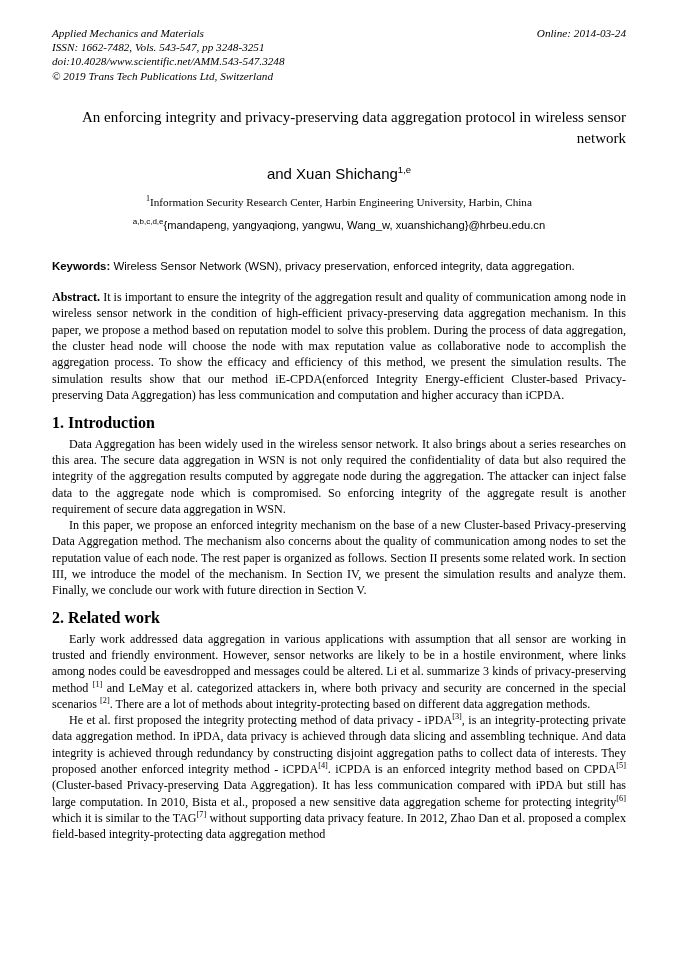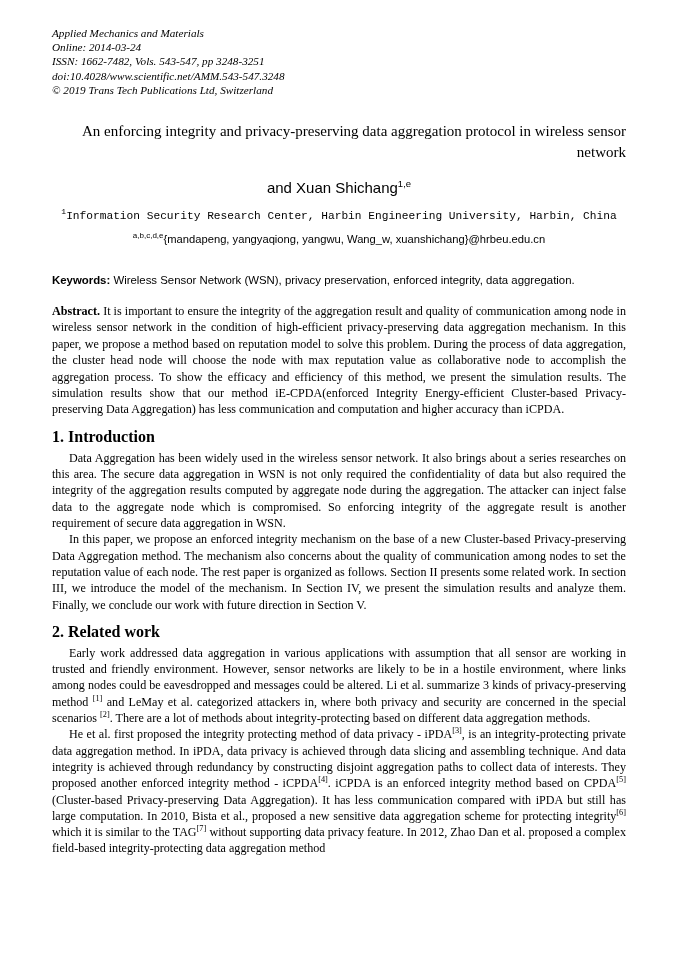--- a/index.html
+++ b/index.html
@@ -25,21 +25,20 @@
   
   .header {
     font-style: italic;
     font-size: 11.2px;
     line-height: 14.2px;
   }
   .header-row {
     display: flex;
     justify-content: space-between;
     align-items: baseline;
-    flex-direction: column;
   }
   .header-left { text-align: left; }
   .header-right { text-align: right; }
 
   
   .title {
     margin-top: 24px;
     font-size: 15px;
     font-weight: normal;
     text-align: right;
@@ -53,21 +52,21 @@
     font-size: 15px;
     text-align: center;
     line-height: 24px;
   }
   .authors sup {
     font-size: 9.5px;
     vertical-align: super;
   }
   .affiliation {
     margin-top: 9px;
-    font-family: Liberation Mono, monospace;
+    font-family: Liberation Serif, serif;
     font-size: 11.2px;
     text-align: center;
     line-height: 15px;
   }
   .affiliation sup { font-size: 8px; vertical-align: super; }
   .emails {
     margin-top: 8px;
     font-family: "Liberation Sans", sans-serif;
     font-size: 11.2px;
     text-align: center;

